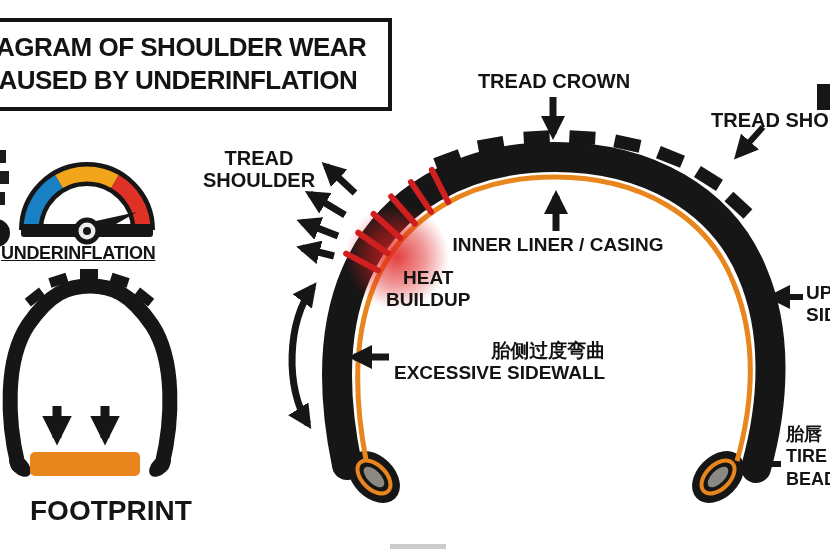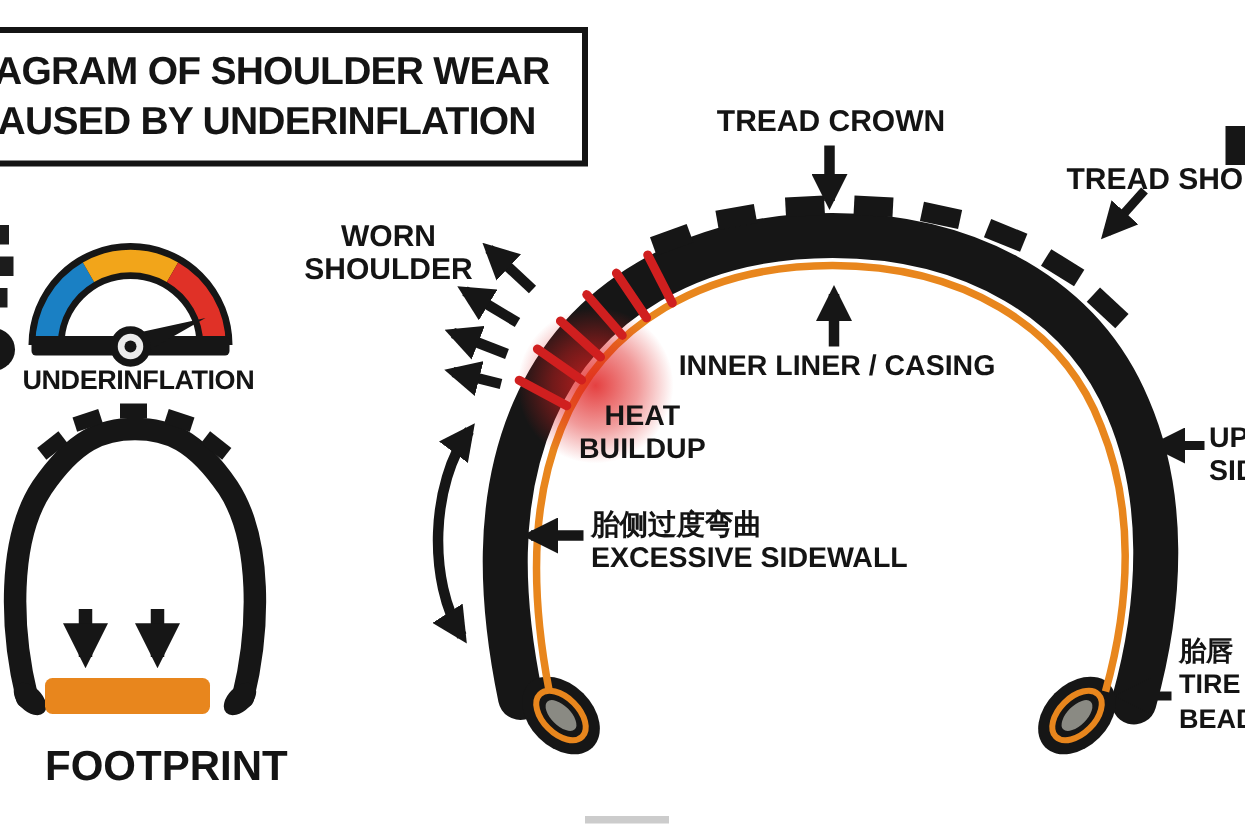--- a/index.html
+++ b/index.html
@@ -16,24 +16,24 @@
   .title-box{
     position:absolute;left:-55px;top:18px;
     background:#ffffff;border:4px solid #141414;
     padding:9px 22px;text-align:center;
     font-weight:700;font-size:26px;line-height:1.28;letter-spacing:-0.5px;
     white-space:nowrap;
   }
   #lbl-tread-crown{left:465px;top:70px;width:178px;font-size:20px;}
   #lbl-tread-shoulder{left:711px;top:109px;font-size:20px;}
   #lbl-worn{left:198px;top:147px;width:122px;font-size:20px;line-height:1.12;}
-  #lbl-underinflation{left:15px;top:243px;font-size:18px;letter-spacing:-0.3px;}
+  #lbl-underinflation{left:1px;top:243px;font-size:18px;letter-spacing:-0.3px;text-decoration:underline;}
   #lbl-heat{left:386px;top:267px;font-size:19px;line-height:1.14;text-align:center;}
   #lbl-inner{left:440px;top:234px;width:236px;font-size:19px;line-height:1.2;}
-  #lbl-flex{left:394px;top:340px;font-size:19px;line-height:1.18;}
+  #lbl-flex{left:394px;top:340px;font-size:19px;line-height:1.18;text-align:right;}
   #lbl-upper{left:806px;top:282px;font-size:19px;line-height:1.14;}
   #lbl-bead{left:786px;top:423px;font-size:18px;line-height:1.24;}
   #lbl-footprint{left:30px;top:495px;font-size:28px;}
 </style>
 </head>
 <body>
 
 <div class="canvas">
 
   <svg class="art" width="830" height="550" viewBox="0 0 830 550">
@@ -144,21 +144,21 @@
   <div class="title-box">
     <div>DIAGRAM OF SHOULDER WEAR</div>
     <div>CAUSED BY UNDERINFLATION</div>
   </div>
 
   <div class="lbl center" id="lbl-tread-crown">TREAD CROWN</div>
 
   <div class="lbl" id="lbl-tread-shoulder">TREAD SHOULDER</div>
 
   <div class="lbl center" id="lbl-worn">
-    <div>WORN</div>
+    <div>TREAD</div>
     <div>SHOULDER</div>
   </div>
 
   <div class="lbl" id="lbl-underinflation">UNDERINFLATION</div>
 
   <div class="lbl" id="lbl-heat">
     <div>HEAT</div>
     <div>BUILDUP</div>
   </div>
 

